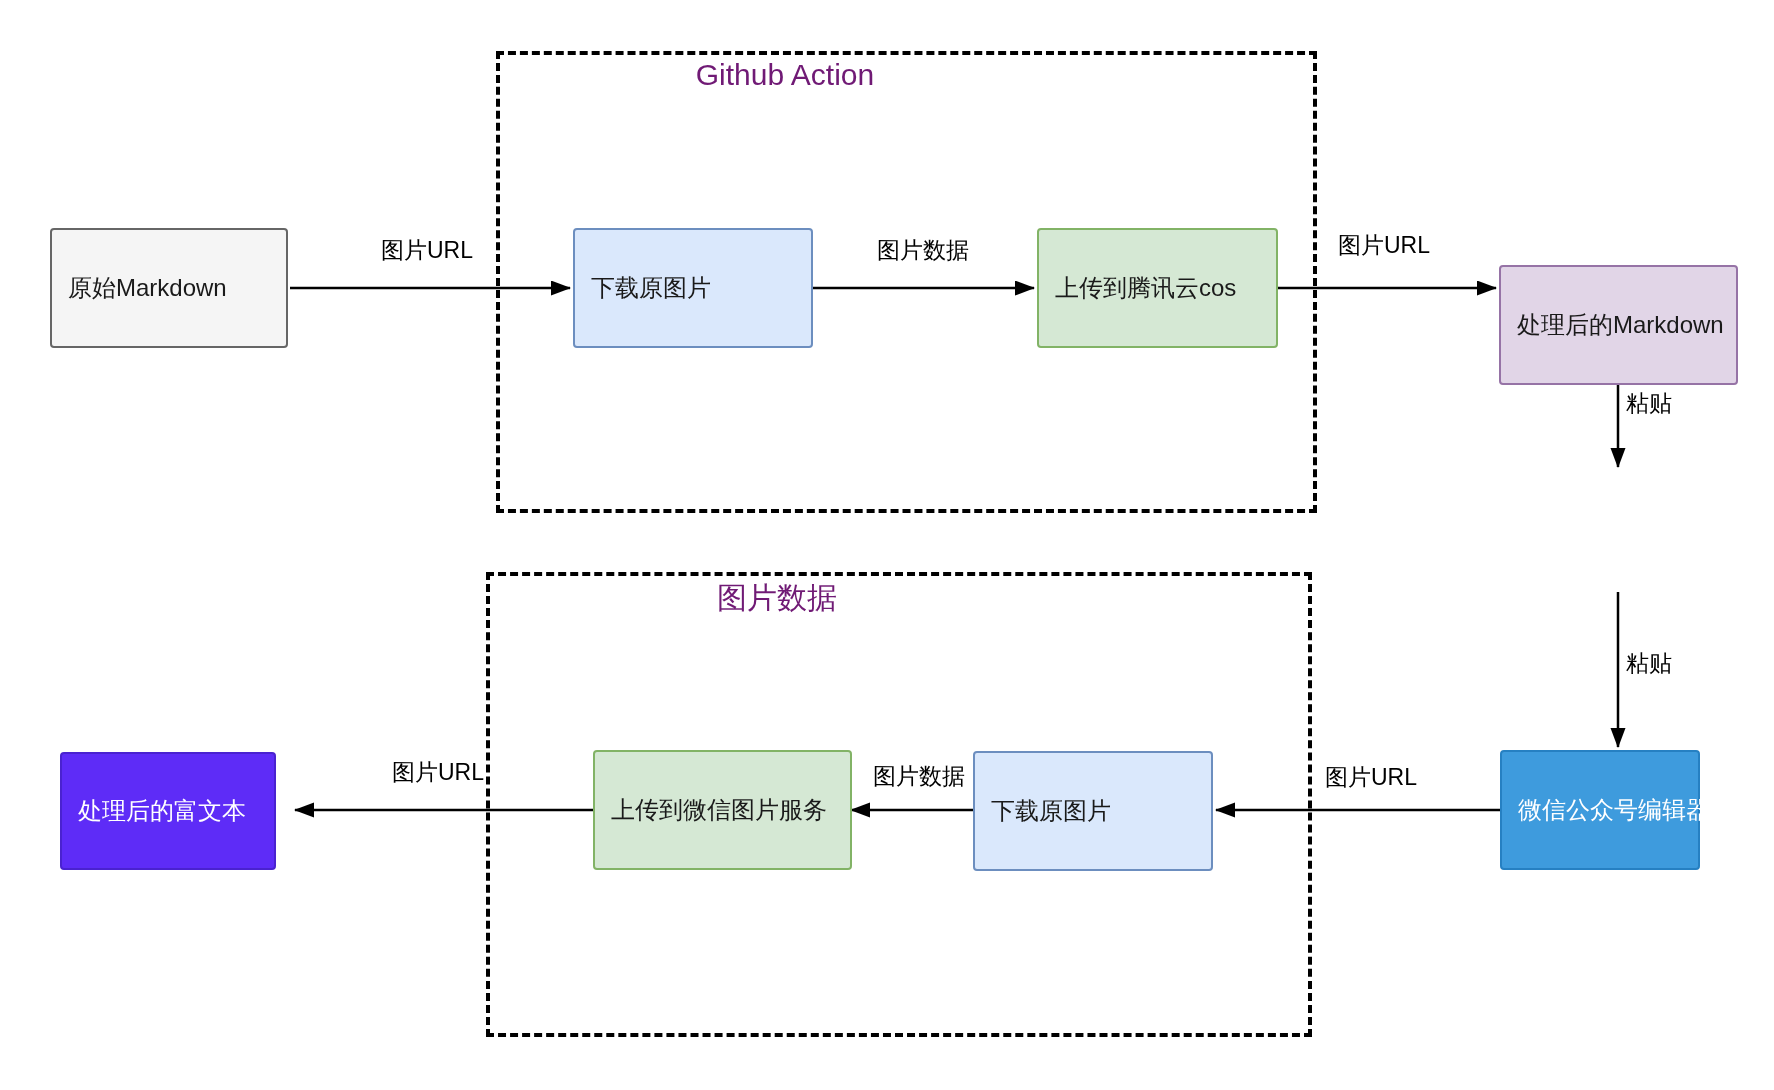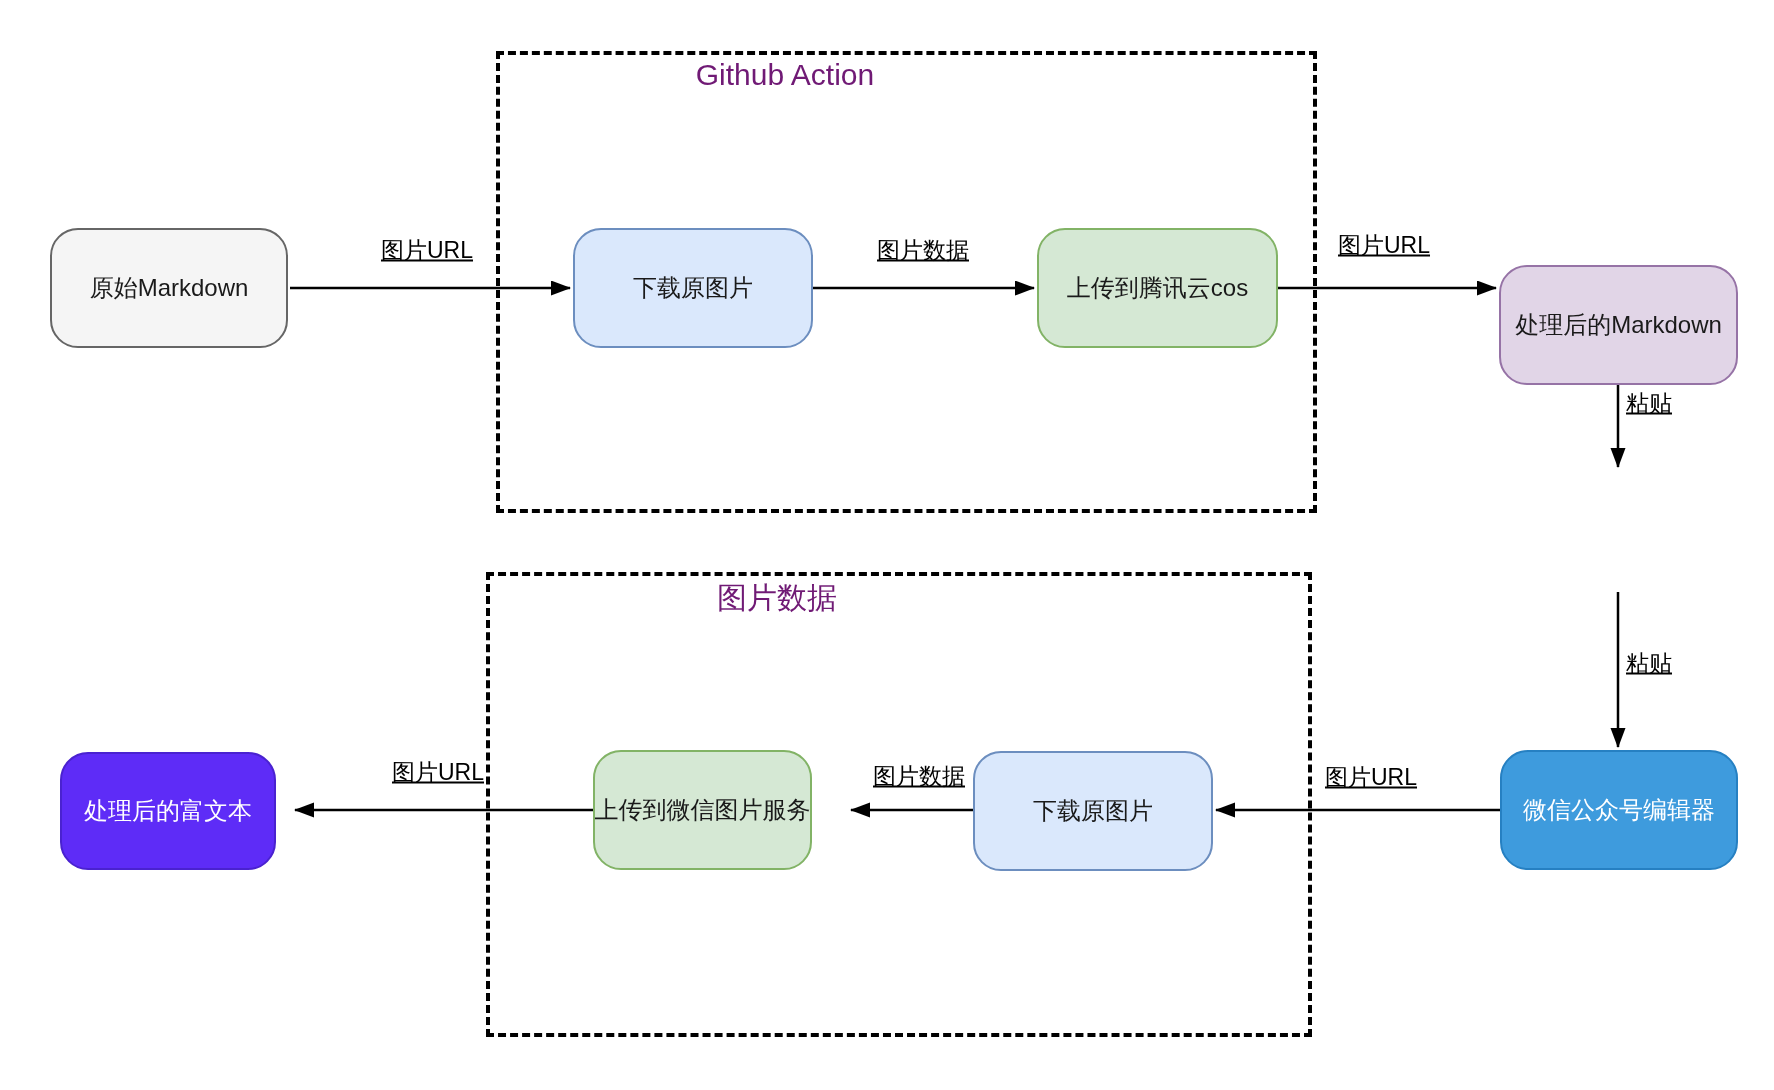--- a/index.html
+++ b/index.html
@@ -9,34 +9,34 @@
     overflow:hidden;
   }
   .edges-layer { position:absolute; left:0; top:0; width:1774px; height:1090px; }
   .group { position:absolute; border:4px dashed #000000; box-sizing:border-box; background:transparent; }
   .group-github { left:496px; top:51px;  width:821px; height:462px; }
   .group-wechat { left:486px; top:572px; width:826px; height:465px; }
   .group-title { position:absolute; font-size:30px; color:#701a75; text-align:center; white-space:nowrap; }
   .t-github { left:655px; top:58px;  width:260px; }
   .t-wechat { left:647px; top:578px; width:260px; }
   .node {
-    position:absolute; box-sizing:border-box; border:2px solid #666666; border-radius:28px;
-    display:flex; align-items:center; justify-content:center;
-    font-size:24px; color:#1a1a1a; text-align:center; padding:0 4px; white-space:nowrap;
+    position:absolute; box-sizing:border-box; border:2px solid #666666; border-radius:4px;
+    display:flex; align-items:center; 
+    font-size:24px; color:#1a1a1a; text-align:center; padding:0 16px; white-space:nowrap;
   }
   .n-original   { left:50px;   top:228px; width:238px; height:120px; }
   .n-dl-top     { left:573px;  top:228px; width:240px; height:120px; }
   .n-cos        { left:1037px; top:228px; width:241px; height:120px; }
   .n-pmarkdown  { left:1499px; top:228px; width:239px; height:120px; }
   .n-engine     { left:1499px; top:470px; width:240px; height:122px; }
-  .n-editor     { left:1500px; top:750px; width:238px; height:120px; }
+  .n-editor     { left:1500px; top:750px; width:200px; height:120px; }
   .n-dl-bottom  { left:973px;  top:751px; width:240px; height:120px; }
-  .n-upload-wx  { left:593px;  top:750px; width:219px; height:120px; }
+  .n-upload-wx  { left:593px;  top:750px; width:259px; height:120px; }
   .n-richtext   { left:60px;   top:752px; width:216px; height:118px; }
-  .edge-label { position:absolute; font-size:23px; color:#000000; white-space:nowrap;text-decoration:underline; }
+  .edge-label { position:absolute; font-size:23px; color:#000000; white-space:nowrap; }
   .el-center { transform:translate(-50%,-50%); }
   .el-vert   { transform:translateY(-50%); }
   .el1 { left:427px;  top:250px; }
   .el2 { left:923px;  top:250px; }
   .el3 { left:1384px; top:245px; }
   .el4 { left:1626px; top:403px; }
   .el5 { left:1626px; top:663px; }
   .el6 { left:1371px; top:777px; }
   .el7 { left:919px;  top:776px; }
   .el8 { left:438px;  top:772px; }

